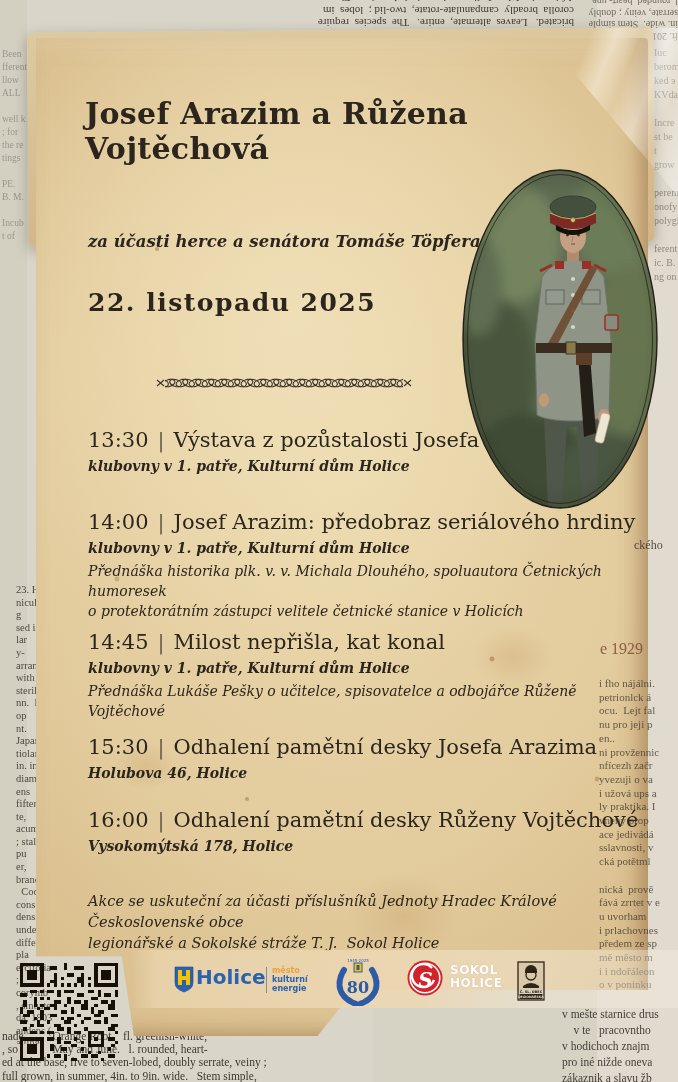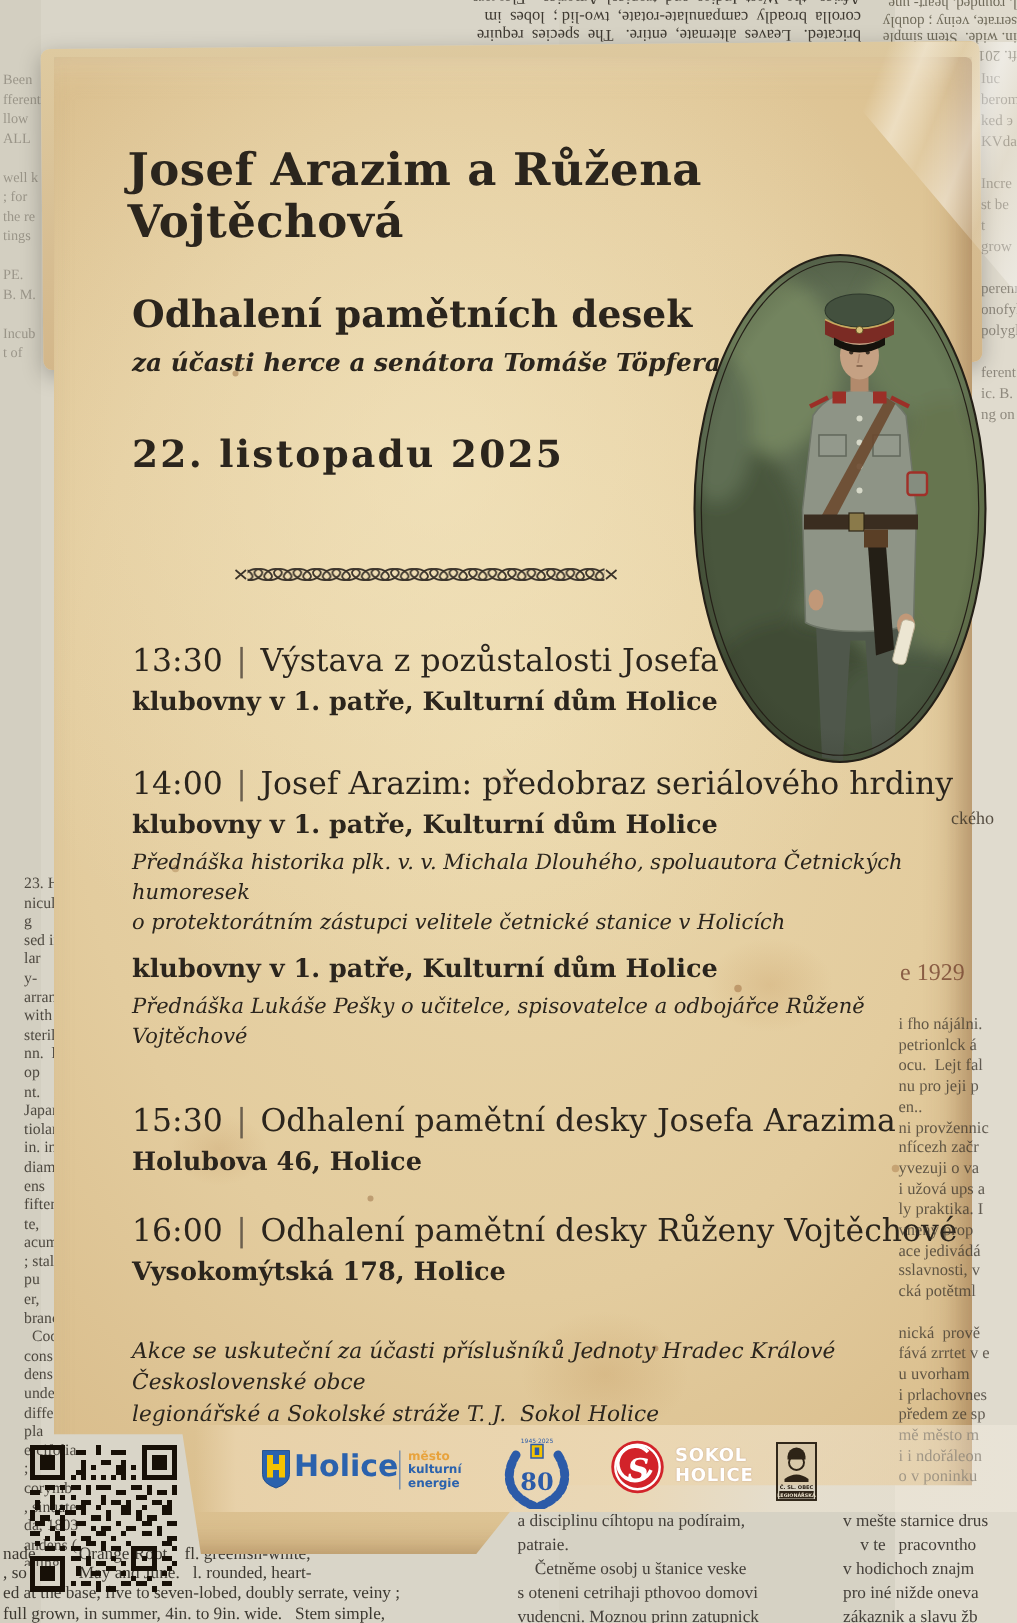--- a/index.html
+++ b/index.html
@@ -54,21 +54,21 @@
   .poster *{font-family:"DejaVu Serif","Liberation Serif",serif;color:#2b251d;}
   .p-title{position:absolute;left:49px;top:58px;font-size:30px;font-weight:bold;letter-spacing:.3px;}
   .p-subtitle{position:absolute;left:52px;top:104px;font-size:23px;font-style:italic;}
   .p-heading2{position:absolute;left:52px;top:157px;font-size:25px;font-weight:bold;}
   .p-heading2sub{position:absolute;left:52px;top:194px;font-size:16.5px;font-style:italic;font-weight:bold;}
   .p-date{position:absolute;left:52px;top:250px;font-size:25px;font-weight:bold;letter-spacing:1.5px;}
   .p-divider{position:absolute;left:120px;top:338px;}
   .item{position:absolute;left:52px;width:552px;}
   .it-line{font-size:21px;}
   .it-sep{padding:0 9px;color:#6b5f4e;font-weight:normal;}
-  .it-loc{margin-top:6px;font-size:17px;font-weight:bold;}
+  .it-loc{margin-top:6px;font-size:14px;font-weight:bold;font-style:italic;}
   .it-desc{margin-top:6px;font-size:14px;font-style:italic;line-height:1.42;white-space:pre-wrap;}
   .p-footer{position:absolute;left:52px;top:853px;width:548px;font-size:14.5px;font-style:italic;
       line-height:1.45;white-space:pre-wrap;}
   
   .fold{position:absolute;z-index:5;left:428px;top:28px;width:250px;height:168px;
       background:linear-gradient(112deg,rgba(255,255,255,0) 52%,rgba(252,248,238,.5) 60%,
         rgba(238,228,208,.22) 68%,rgba(255,255,255,.45) 77%,rgba(233,223,203,.28) 86%,
         rgba(255,255,255,.4) 100%);
       clip-path:polygon(10% 0,100% 0,100% 100%,58% 26%);}
   
@@ -166,38 +166,32 @@
   On
 s b
 hat d
 af m
 of t</div>
   <div class="np" id="np-bottomleft">nade          Orange Root.   fl. greenish-white,
 , so            May and June.   l. rounded, heart-
 ed at the base, five to seven-lobed, doubly serrate, veiny ;
 full grown, in summer, 4in. to 9in. wide.   Stem simple,
 h. 1ft.   North America.  1759.   (B. M. 3019, 1212.)</div>
-  <div class="np" id="np-bottommid">a disciplinu cíhtopu na podíraim,
-patraie.
-    Četněme osobj u štanice veske
-s oteneni cetrihaji pthovoo domovi
-vudencni. Moznou prinn zatupnick</div>
   <div class="np" id="np-bottomright">v mešte starnice drus
     v te   pracovntho
 v hodichoch znajm
 pro iné nižde oneva
 zákaznik a slavu žb</div>
 
   <div class="poster-back"></div>
 
   <div class="poster">
     <div class="speckles"></div>
 
     <div class="p-title">Josef Arazim a Růžena Vojtěchová</div>
-    <div class="p-heading2">Odhalení pamětních desek</div>
     <div class="p-heading2sub">za účasti herce a senátora Tomáše Töpfera</div>
     <div class="p-date">22. listopadu 2025</div>
 
     <svg class="p-divider" width="256" height="14" viewBox="0 0 256 14">
       <defs>
         <pattern id="chn" width="13" height="14" patternUnits="userSpaceOnUse">
           <ellipse cx="6.5" cy="7" rx="6" ry="3.4" fill="none" stroke="#3a332a" stroke-width="1.2" transform="rotate(18 6.5 7)"></ellipse>
           <ellipse cx="0" cy="7" rx="6" ry="3.4" fill="none" stroke="#3a332a" stroke-width="1.2" transform="rotate(-18 0 7)"></ellipse>
           <ellipse cx="13" cy="7" rx="6" ry="3.4" fill="none" stroke="#3a332a" stroke-width="1.2" transform="rotate(-18 13 7)"></ellipse>
         </pattern>
@@ -213,20 +207,21 @@
     </div>
 
     <div class="item" style="top:472px">
       <div class="it-line"><span>14:00</span><span class="it-sep">|</span><span>Josef Arazim: předobraz seriálového hrdiny</span></div>
       <div class="it-loc">klubovny v 1. patře, Kulturní dům Holice</div>
       <div class="it-desc">Přednáška historika plk. v. v. Michala Dlouhého, spoluautora Četnických humoresek
 o protektorátním zástupci velitele četnické stanice v Holicích</div>
     </div>
 
     <div class="item" style="top:592px">
+      <div class="it-line"><span>14:45</span><span class="it-sep">|</span><span>Milost nepřišla, kat konal</span></div>
       <div class="it-loc">klubovny v 1. patře, Kulturní dům Holice</div>
       <div class="it-desc">Přednáška Lukáše Pešky o učitelce, spisovatelce a odbojářce Růženě Vojtěchové</div>
     </div>
 
     <div class="item" style="top:697px">
       <div class="it-line"><span>15:30</span><span class="it-sep">|</span><span>Odhalení pamětní desky Josefa Arazima</span></div>
       <div class="it-loc">Holubova 46, Holice</div>
     </div>
 
     <div class="item" style="top:770px">

